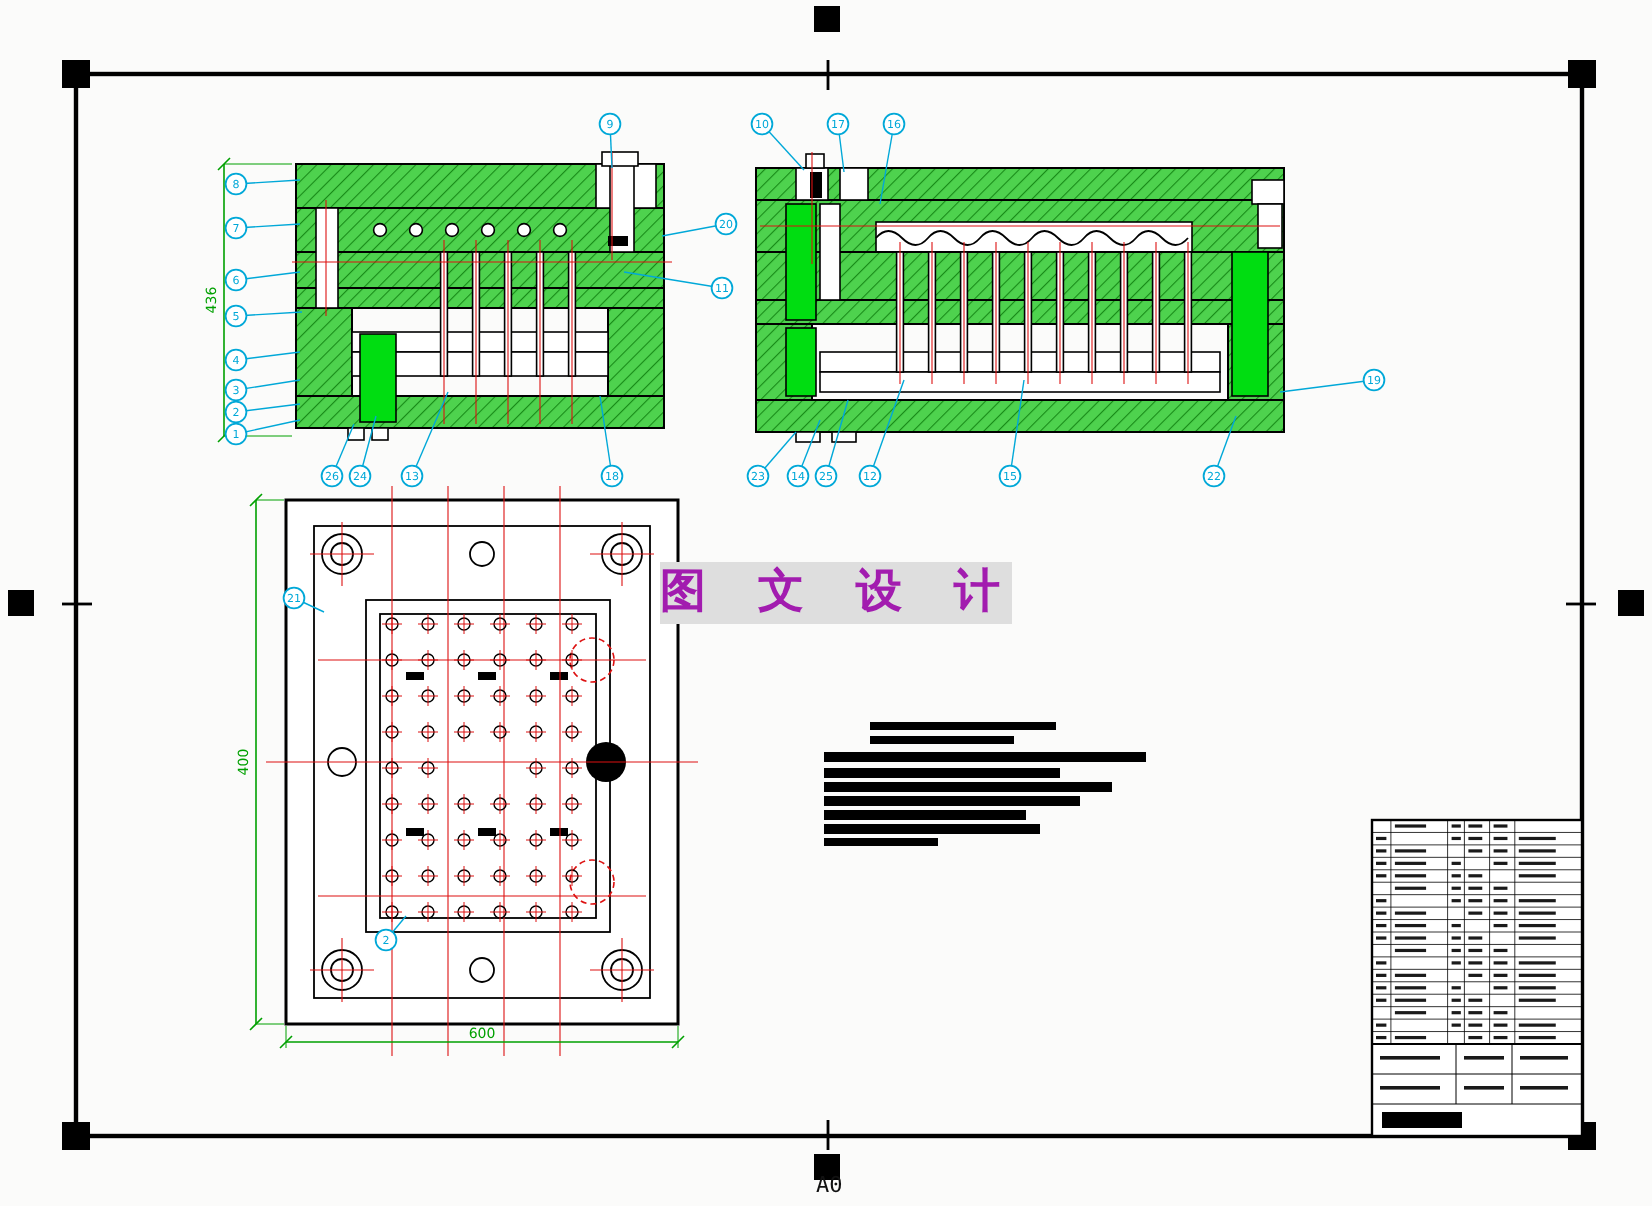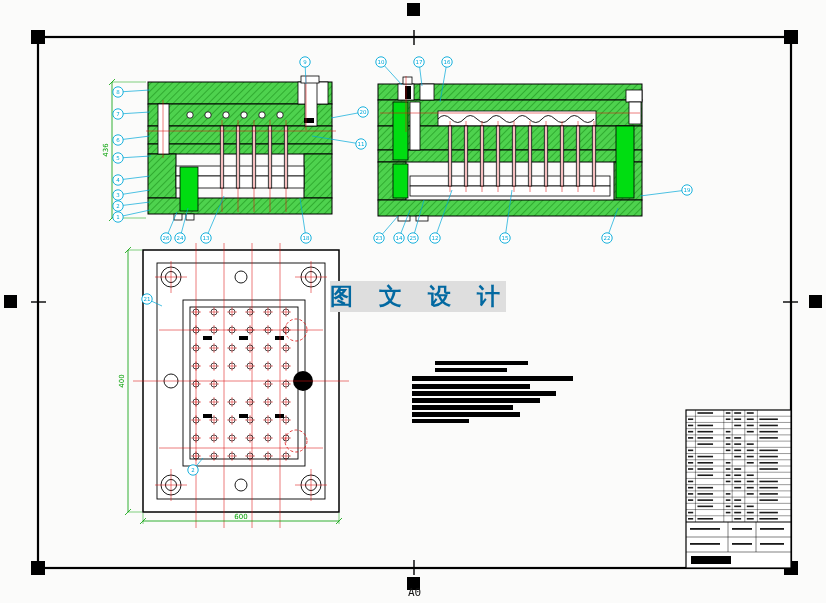--- a/index.html
+++ b/index.html
@@ -11,21 +11,21 @@
   .plate{fill:url(#hatchG);stroke:#000;stroke-width:1;}
   .bright{fill:#00dd11;stroke:#000;stroke-width:0.8;}
   .white{fill:#ffffff;stroke:#000;stroke-width:0.8;}
   .noFill{fill:none;stroke:#000;stroke-width:0.9;}
   .red{stroke:#dd1111;stroke-width:0.8;fill:none;}
   .redThin{stroke:#dd1111;stroke-width:0.55;fill:none;}
   .blk{fill:#000;stroke:none;}
   .mark{fill:#000;}
   .watermark{
     position:absolute;left:330px;top:281px;width:176px;height:31px;
-    background:#dedede;color:#0369a1;font-size:23px;font-weight:600;
+    background:#dedede;color:#a21caf;font-size:23px;font-weight:600;
     letter-spacing:9px;text-align:right;line-height:31px;white-space:nowrap;
     font-family:"DejaVu Sans",sans-serif;
   }
   .format-label{
     position:absolute;left:408px;top:586px;width:40px;text-align:left;
     font-size:11px;color:#111;font-family:"DejaVu Sans Mono",monospace;
   }
 </style>
 </head>
 <body>

